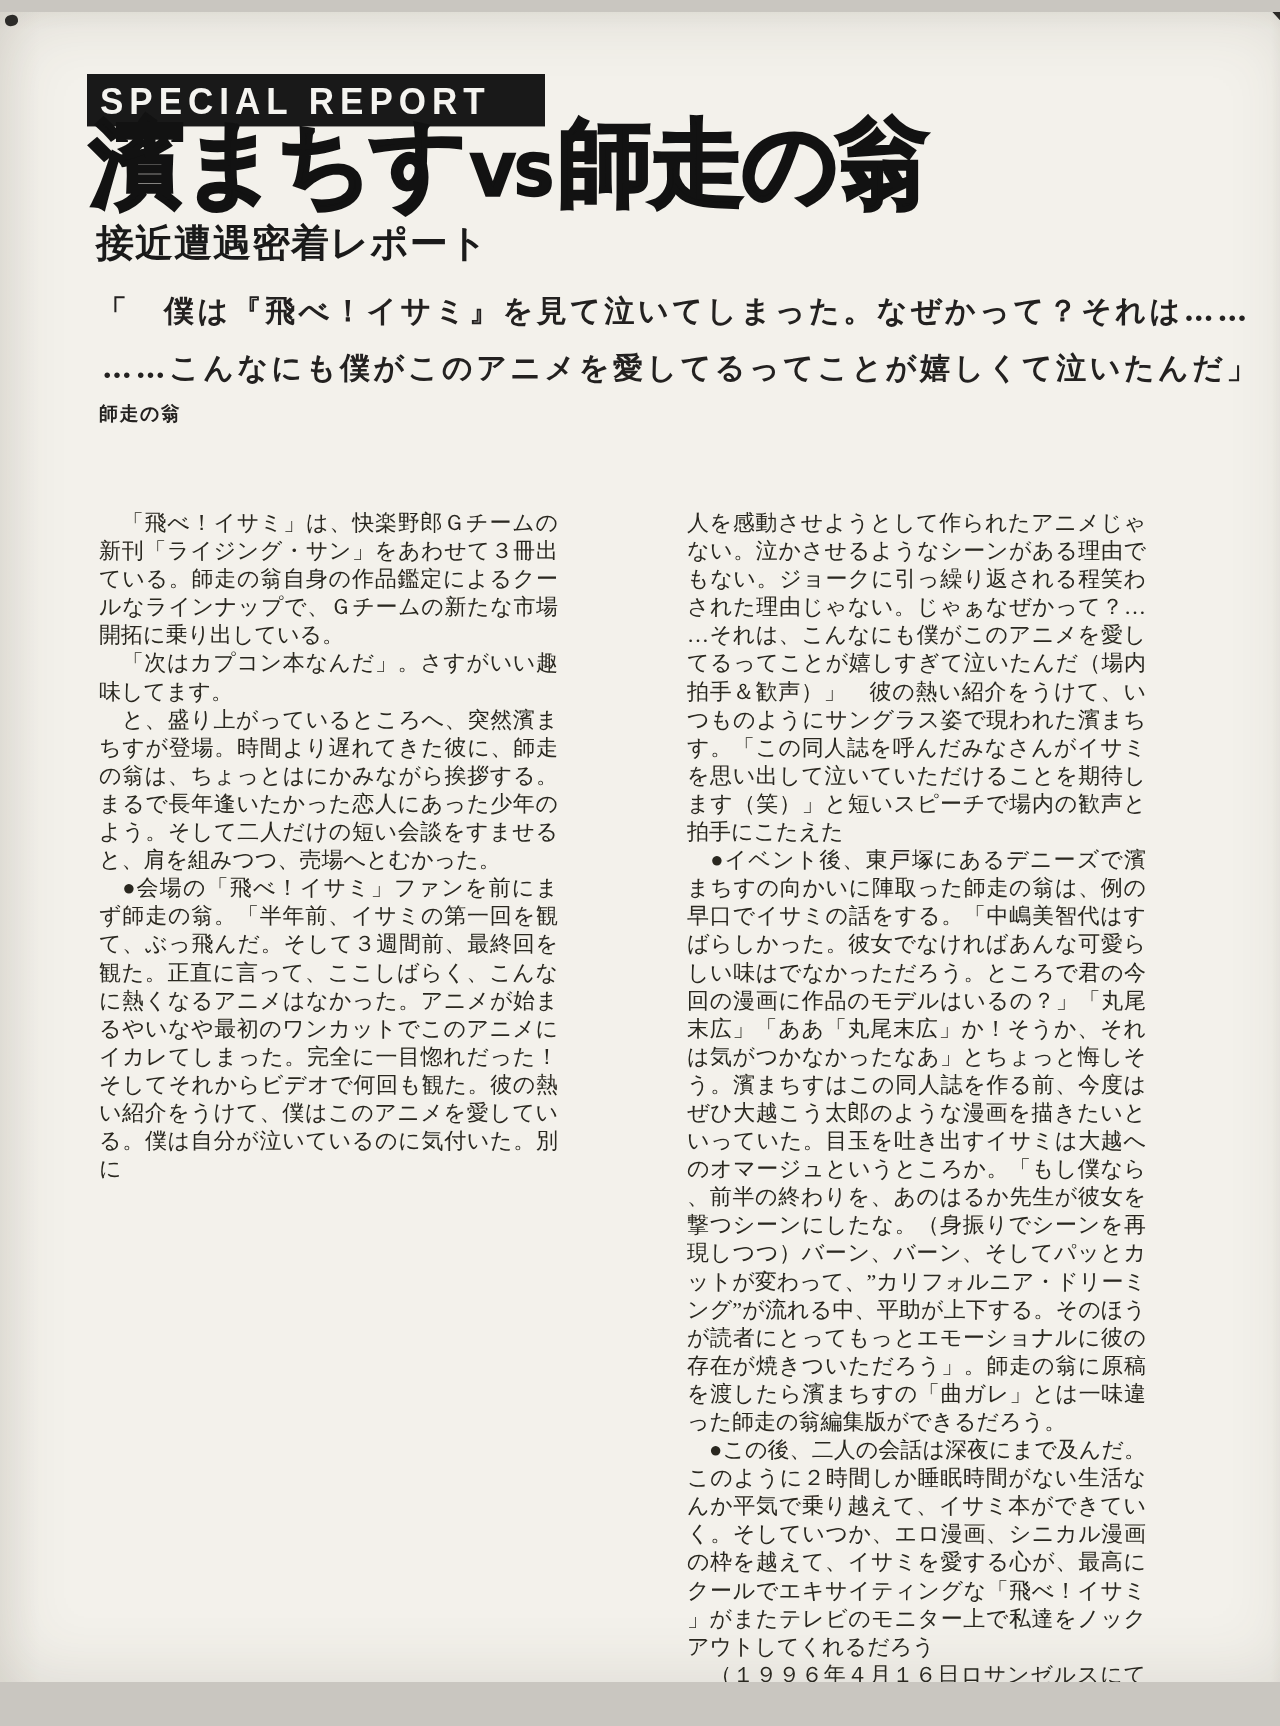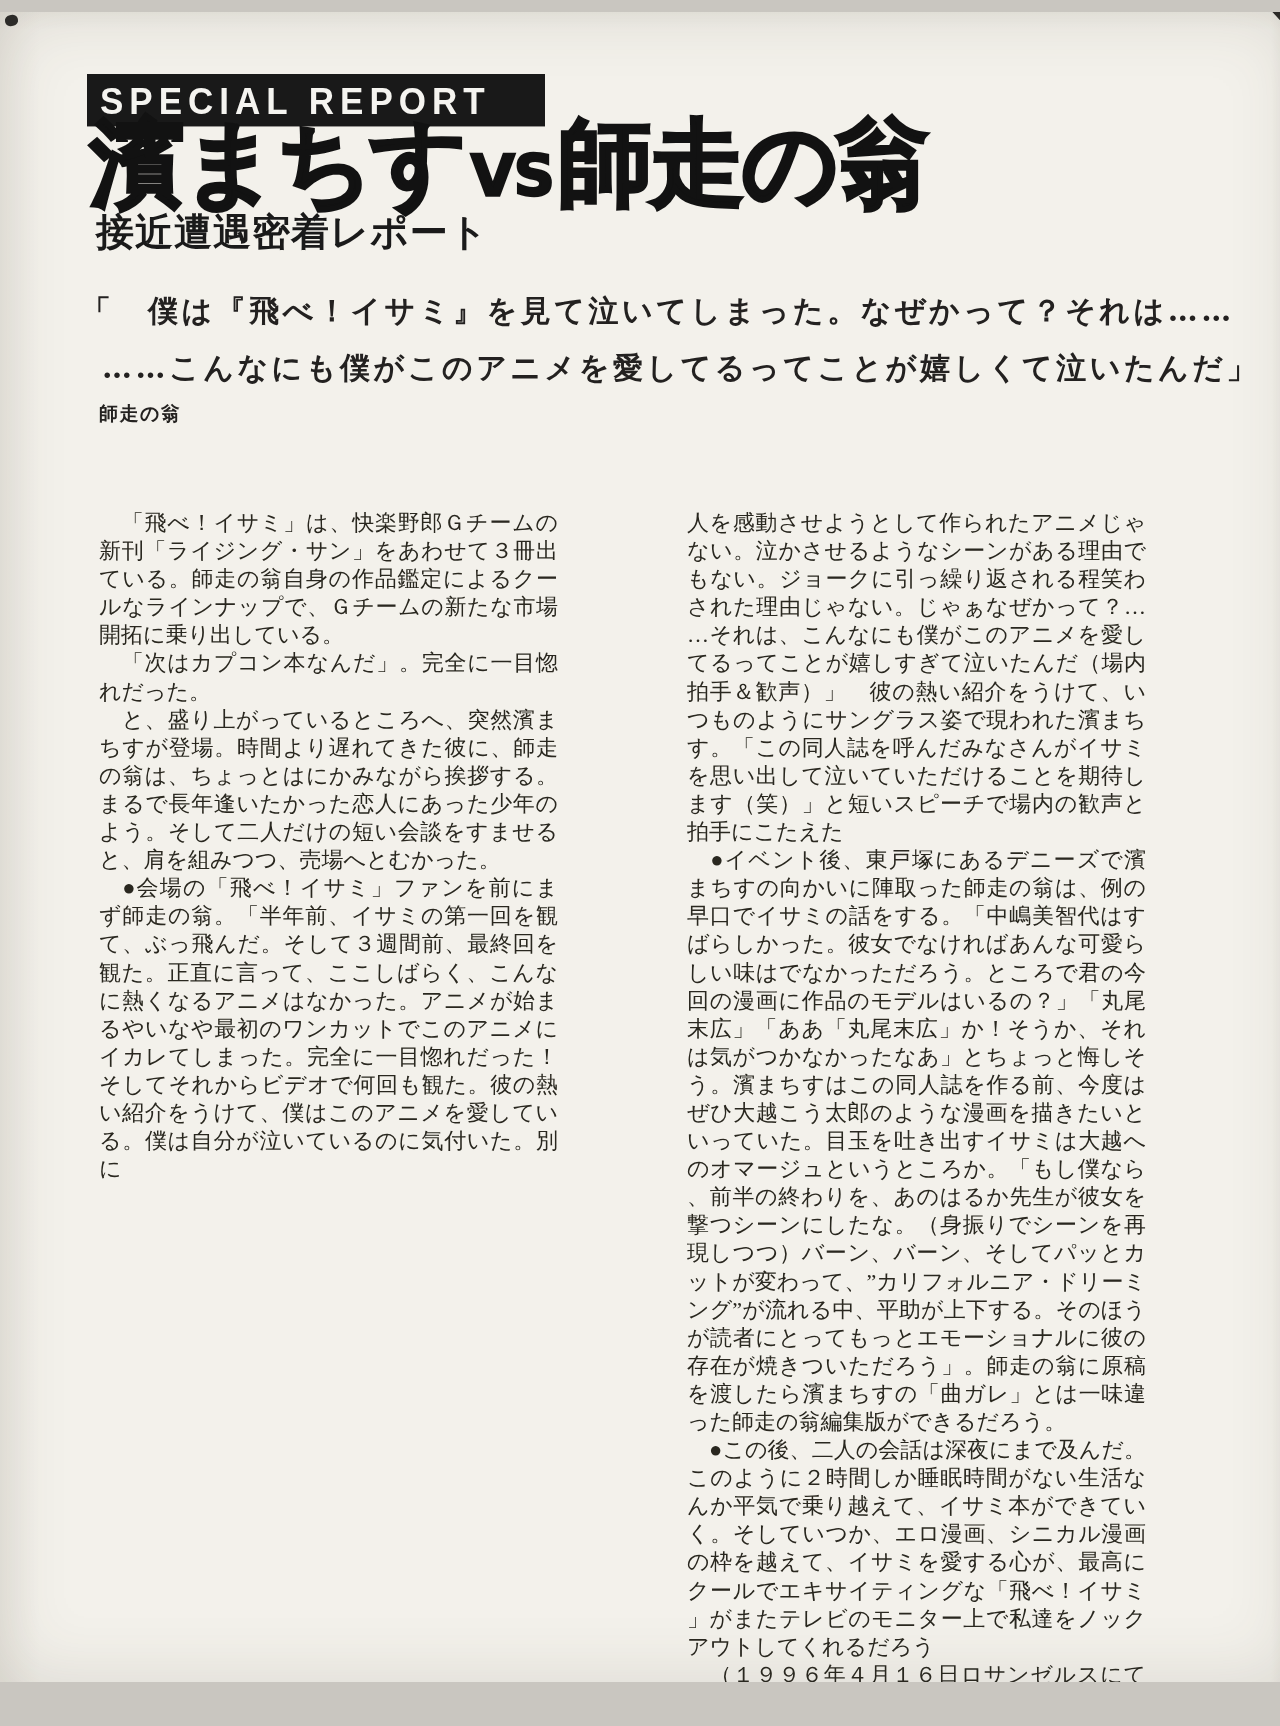--- a/index.html
+++ b/index.html
@@ -39,30 +39,30 @@
     font-weight:900;font-size:95px;line-height:1.12;
     color:#121212;-webkit-text-stroke:3px #121212;
     letter-spacing:-3px;white-space:nowrap;
   }
   .title .vs{
     font-size:57px;letter-spacing:-1px;
     -webkit-text-stroke:2.5px #121212;
     padding:0 4px 0 6px;
   }
   .subtitle{
-    position:absolute;left:96px;top:200px;margin:0;
+    position:absolute;left:96px;top:211px;margin:0;
     font-family:"DejaVu Sans","Liberation Sans",sans-serif;
     font-weight:800;font-size:38px;line-height:1.1;
     color:#1a1a1a;letter-spacing:1px;white-space:nowrap;
   }
 
   
   .pull-quote{margin:0;padding:0;}
   .q-line{
-    position:absolute;left:81px;width:1170px;
+    position:absolute;left:97px;width:1170px;
     font-family:"DejaVu Serif","Liberation Serif",serif;
     font-weight:700;font-size:30px;line-height:1;
     color:#232120;letter-spacing:3.5px;white-space:nowrap;
   }
   .q1{top:284px;}
   .q2{top:341px;left:102px;}
   .q-attr{
     position:absolute;left:99px;top:389px;
     font-family:"DejaVu Sans","Liberation Sans",sans-serif;
     font-weight:800;font-size:19px;color:#242220;
@@ -120,21 +120,21 @@
   </header>
 
   <blockquote class="pull-quote">
     <div class="q-line q1">「　僕は『飛べ！イサミ』を見て泣いてしまった。なぜかって？それは……</div>
     <div class="q-line q2">……こんなにも僕がこのアニメを愛してるってことが嬉しくて泣いたんだ」</div>
     <div class="q-attr">師走の翁</div>
   </blockquote>
 
   <section class="col col-left">
     <p>　「飛べ！イサミ」は、快楽野郎Ｇチームの新刊「ライジング・サン」をあわせて３冊出ている。師走の翁自身の作品鑑定によるクールなラインナップで、Ｇチームの新たな市場開拓に乗り出している。</p>
-    <p>　「次はカプコン本なんだ」。完全に一目惚れだった。</p>
+    <p>　「次はカプコン本なんだ」。さすがいい趣味してます。</p>
     <p>　と、盛り上がっているところへ、突然濱まちすが登場。時間より遅れてきた彼に、師走の翁は、ちょっとはにかみながら挨拶する。まるで長年逢いたかった恋人にあった少年のよう。そして二人だけの短い会談をすませると、肩を組みつつ、売場へとむかった。</p>
     <p>　●会場の「飛べ！イサミ」ファンを前にまず師走の翁。「半年前、イサミの第一回を観て、ぶっ飛んだ。そして３週間前、最終回を観た。正直に言って、ここしばらく、こんなに熱くなるアニメはなかった。アニメが始まるやいなや最初のワンカットでこのアニメにイカレてしまった。完全に一目惚れだった！そしてそれからビデオで何回も観た。彼の熱い紹介をうけて、僕はこのアニメを愛している。僕は自分が泣いているのに気付いた。別に</p>
   </section>
 
   <section class="col col-right">
     <p>人を感動させようとして作られたアニメじゃない。泣かさせるようなシーンがある理由でもない。ジョークに引っ繰り返される程笑わされた理由じゃない。じゃぁなぜかって？……それは、こんなにも僕がこのアニメを愛してるってことが嬉しすぎて泣いたんだ（場内拍手＆歓声）」　彼の熱い紹介をうけて、いつものようにサングラス姿で現われた濱まちす。「この同人誌を呼んだみなさんがイサミを思い出して泣いていただけることを期待します（笑）」と短いスピーチで場内の歓声と拍手にこたえた</p>
     <p>　●イベント後、東戸塚にあるデニーズで濱まちすの向かいに陣取った師走の翁は、例の早口でイサミの話をする。「中嶋美智代はすばらしかった。彼女でなければあんな可愛らしい味はでなかっただろう。ところで君の今回の漫画に作品のモデルはいるの？」「丸尾末広」「ああ「丸尾末広」か！そうか、それは気がつかなかったなあ」とちょっと悔しそう。濱まちすはこの同人誌を作る前、今度はぜひ大越こう太郎のような漫画を描きたいといっていた。目玉を吐き出すイサミは大越へのオマージュというところか。「もし僕なら、前半の終わりを、あのはるか先生が彼女を撃つシーンにしたな。（身振りでシーンを再現しつつ）バーン、バーン、そしてパッとカットが変わって、”カリフォルニア・ドリーミング”が流れる中、平助が上下する。そのほうが読者にとってもっとエモーショナルに彼の存在が焼きついただろう」。師走の翁に原稿を渡したら濱まちすの「曲ガレ」とは一味違った師走の翁編集版ができるだろう。</p>
     <p>　●この後、二人の会話は深夜にまで及んだ。このように２時間しか睡眠時間がない生活なんか平気で乗り越えて、イサミ本ができていく。そしていつか、エロ漫画、シニカル漫画の枠を越えて、イサミを愛する心が、最高にクールでエキサイティングな「飛べ！イサミ」がまたテレビのモニター上で私達をノックアウトしてくれるだろう</p>
     <p>　（１９９６年４月１６日ロサンゼルスにて）</p>
   </section>

